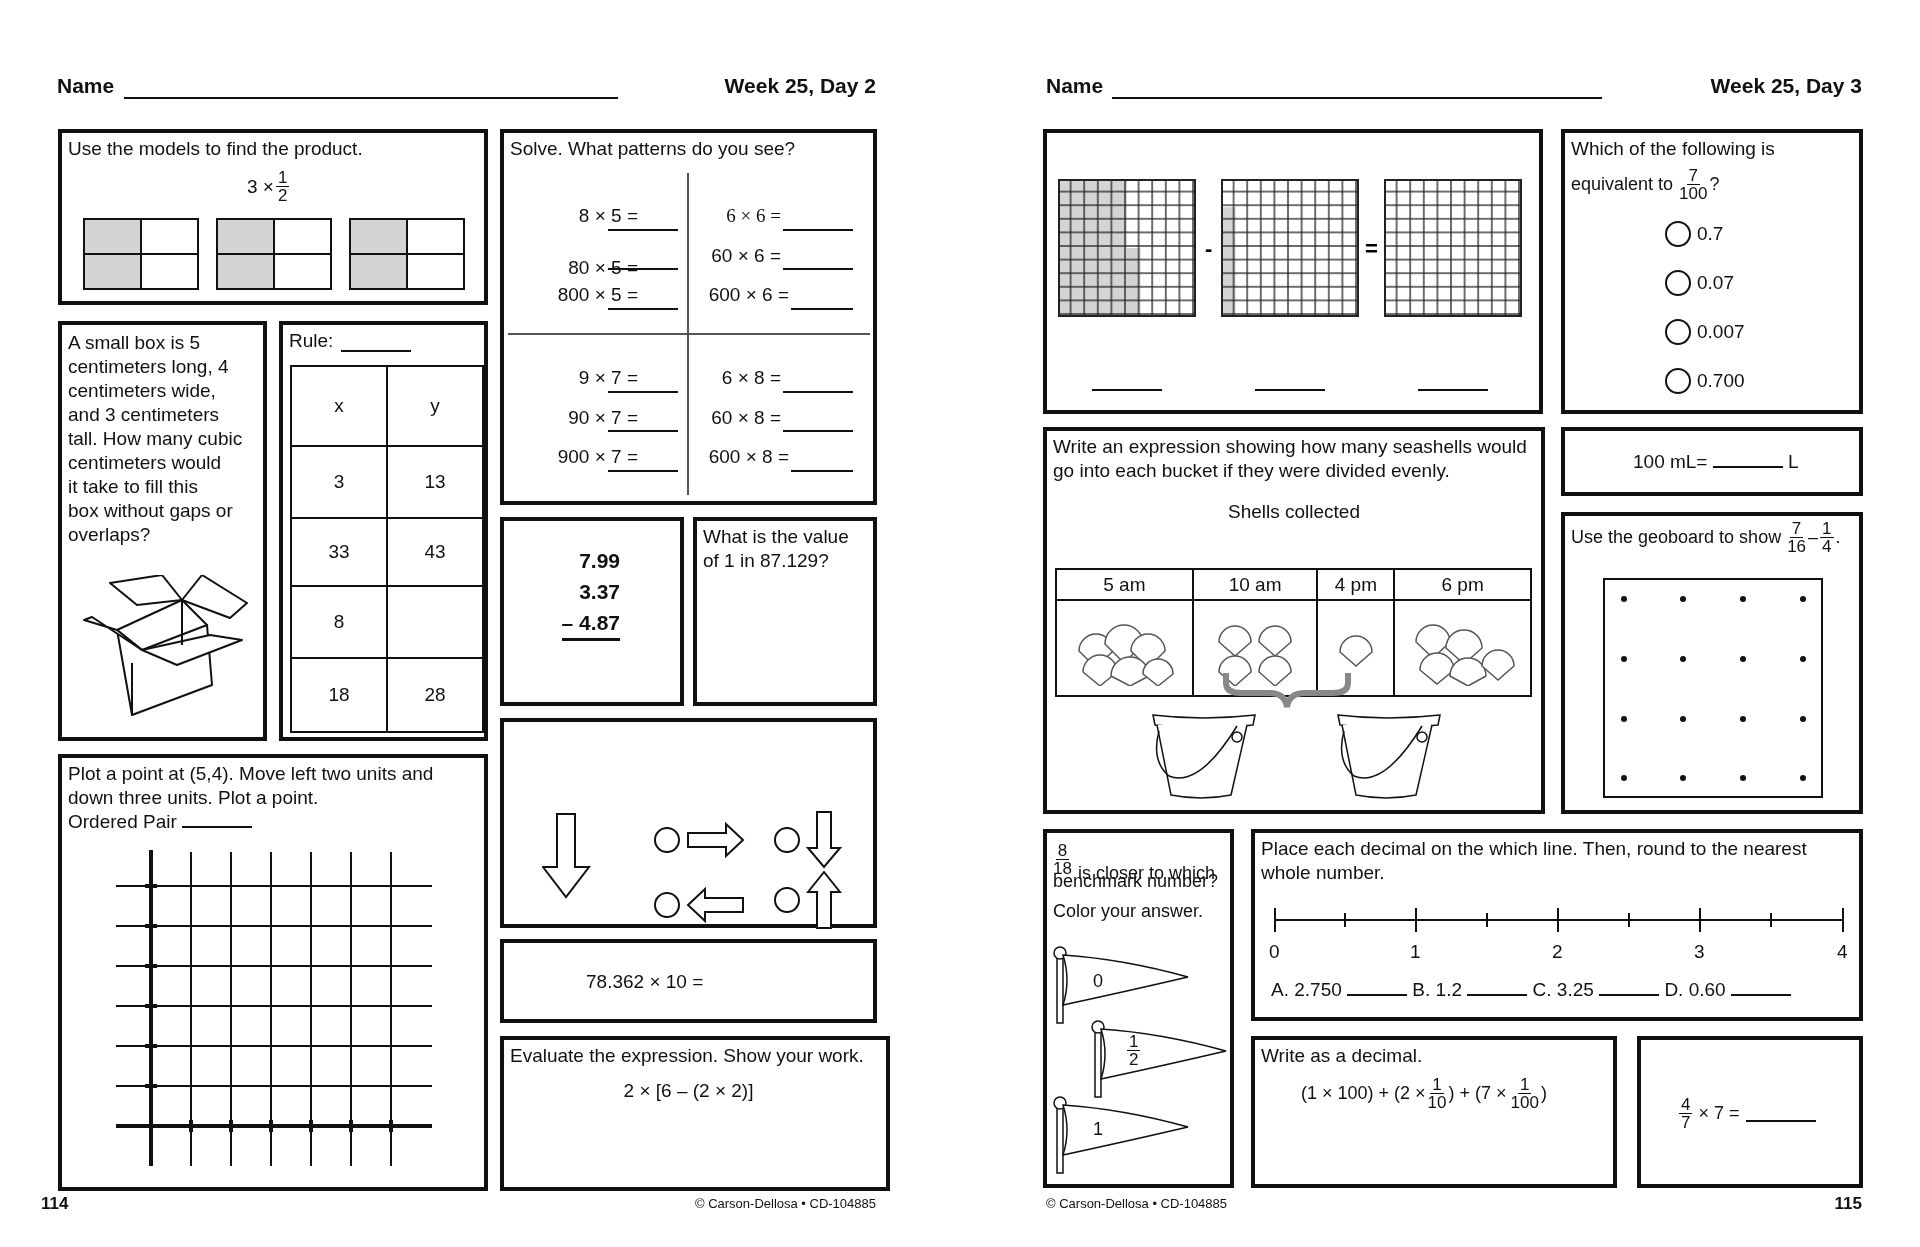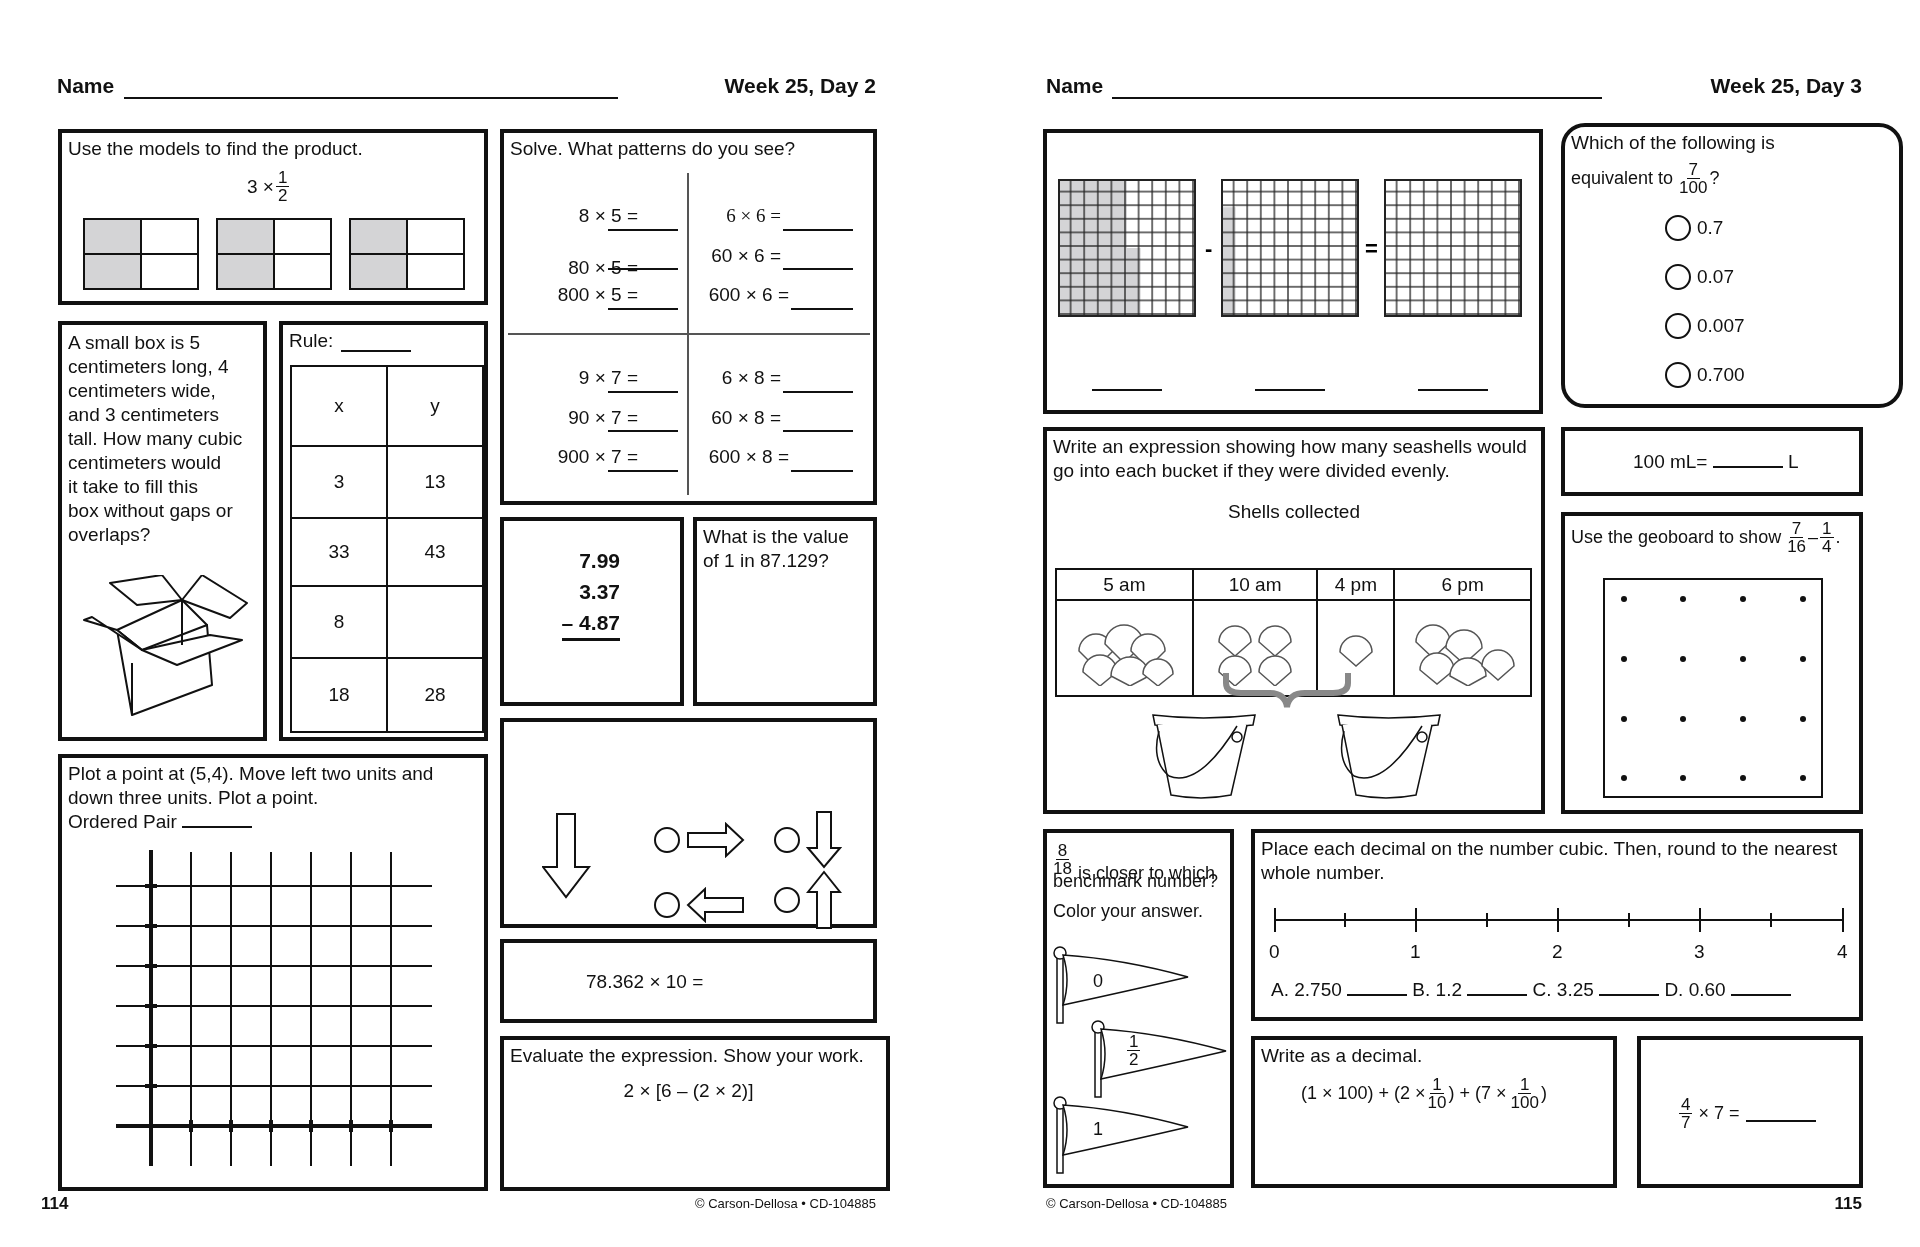--- a/index.html
+++ b/index.html
@@ -277,21 +277,21 @@
       <text x="308" y="78" font-size="22" font-weight="bold" font-family="Liberation Sans, sans-serif">=</text>
       <g transform="translate(326,0)">
         <rect x="2" y="2" width="136" height="136" fill="url(#cell)" stroke="#222" stroke-width="2"></rect>
       </g>
       <line x1="35" y1="212" x2="105" y2="212" stroke="#111" stroke-width="2"></line>
       <line x1="198" y1="212" x2="268" y2="212" stroke="#111" stroke-width="2"></line>
       <line x1="361" y1="212" x2="431" y2="212" stroke="#111" stroke-width="2"></line>
     </svg>
   </div>
 
-  <div class="box" style="left:1561px; top:123px; width:342px; height:285px;border-radius:24px;">
+  <div class="box" style="left:1561px; top:129px; width:302px; height:285px;">
     <div class="abs t" style="left:6px; top:4px;">Which of the following is</div>
     <div class="abs" style="left:6px; top:34px; font-size:18px; display:flex; align-items:center;">
       <span>equivalent to</span>
       <span class="frac" style="margin-left:6px;">
           <span class="num">7</span>
           <span>100</span>
         </span>
       <span>?</span>
     </div>
     <div class="opt" style="left:100px; top:88px;">
@@ -472,21 +472,21 @@
         <rect x="6" y="6" width="6" height="72" fill="#fff" stroke="#111" stroke-width="1.5"></rect>
         <circle cx="9" cy="8" r="6" fill="#fff" stroke="#111" stroke-width="1.5"></circle>
         <path d="M12,10 q60,4 125,22 q-60,14 -125,28 q8,-25 0,-50z" fill="#fff" stroke="#111" stroke-width="1.5"></path>
       </svg>
       <span class="abs" style="left:42px; top:24px; font-size:18px;">1</span>
     </div>
   </div>
 
   <div class="box" style="left:1251px; top:829px; width:612px; height:192px;">
     <div class="abs t" style="left:6px; top:4px;">
-      <div>Place each decimal on the number cubic. Then, round to the nearest</div>
+      <div>Place each decimal on the which line. Then, round to the nearest</div>
       <div>whole number.</div>
     </div>
     <svg class="abs" style="left:18px; top:72px;" width="576" height="30">
       <g stroke="#111" stroke-width="2">
         <line x1="2" y1="15" x2="570" y2="15"></line>
         <line x1="2" y1="3" x2="2" y2="27"></line>
           <line x1="143" y1="3" x2="143" y2="27"></line>
           <line x1="285" y1="3" x2="285" y2="27"></line>
           <line x1="427" y1="3" x2="427" y2="27"></line>
           <line x1="570" y1="3" x2="570" y2="27"></line>

